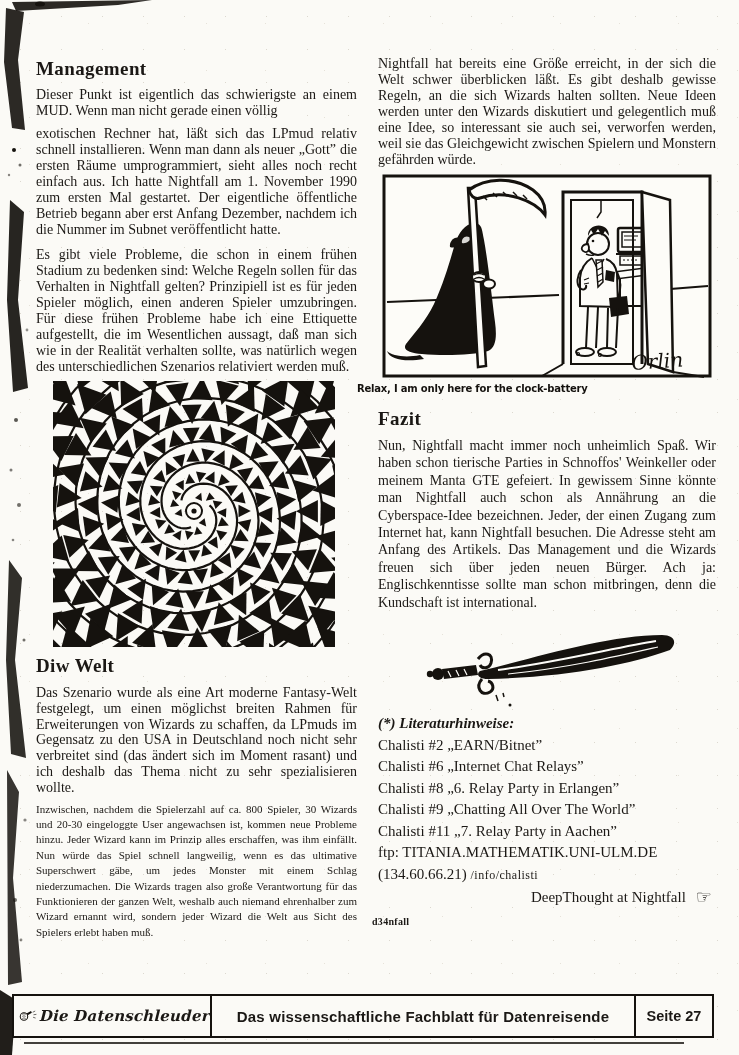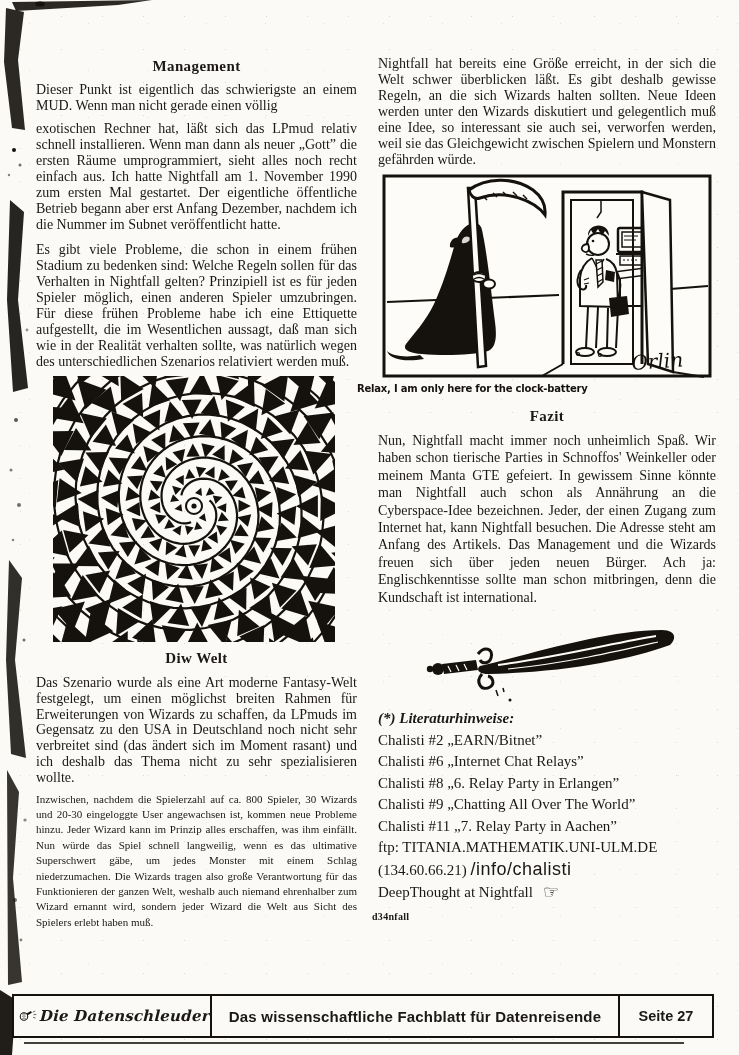--- a/index.html
+++ b/index.html
@@ -8,38 +8,38 @@
     background:#fbfaf6; overflow:hidden; color:#1b1815;
     font-family:"Liberation Serif", serif;
     background-image:
       radial-gradient(#dcd8cf 0.6px, transparent 0.8px),
       radial-gradient(#e6e2d9 0.5px, transparent 0.7px);
     background-size:41px 33px, 59px 47px;
   }
   .artifact{position:absolute; pointer-events:none;}
   .col-left{position:absolute; left:36px; top:58px; width:321px;}
   .col-right{position:absolute; left:378px; top:56px; width:338px;}
-  .hd{font-size:15px; font-weight:bold; letter-spacing:.4px; margin:0 0 7px 0;text-align:center;}
+  .hd{font-size:19px; font-weight:bold; letter-spacing:.4px; margin:0 0 7px 0;}
   .body{font-size:14px; line-height:16px; text-align:justify; margin:0 0 9px 0;}
   .body.tight{line-height:15.8px;}
   .body.tighter{font-size:11px; line-height:15.4px;}
   .p-first{margin-bottom:7px;}
   .spiral-wrap{margin:5px 0 8px 17px; width:282px; height:266px;}
   .cartoon-wrap{margin:6px 0 2px 4px; width:330px; height:206px;}
   .caption{
     font-family:"DejaVu Sans", sans-serif; font-weight:700;
     font-size:10px; letter-spacing:-0.2px; white-space:nowrap;
     margin:3px 0 14px -21px; width:358px; color:#14110e;
   }
   .hd-fazit{margin-top:4px;}
   .sword-wrap{margin:10px 0 2px 40px; width:276px; height:90px;}
   .refs{font-size:15px; line-height:21.5px; margin-top:2px;}
   .refs .rhead{font-weight:bold;font-style:italic;}
-  .mono{font-family:Liberation Sans, sans-serif; font-size:18px; letter-spacing:.5px;text-align:right;}
-  .byline{text-align:left; padding-right:4px; font-size:15px;}
+  .mono{font-family:Liberation Serif, serif; font-size:12px; letter-spacing:.5px;text-align:right;}
+  .byline{text-align:right; padding-right:4px; font-size:15px;}
   .manicule{font-family:"DejaVu Sans", sans-serif; font-size:18px; margin-left:10px; vertical-align:-1px;}
   .corner-tag{font-size:10px; font-weight:bold; letter-spacing:.3px; margin:2px 0 0 -6px;}
   .footer{
     position:absolute; left:12px; top:994px; width:698px; height:40px;
     border:2.5px solid #15120e; background:#fbfaf6; display:flex; align-items:stretch;
   }
   .footer::after{
     content:""; position:absolute; left:10px; right:28px; bottom:-8px; height:2.5px;
     background:#15120e; opacity:.8;
   }
@@ -50,21 +50,21 @@
   .f-brand .brand-text{
     font-family:"DejaVu Serif", serif; font-weight:bold; font-style:italic;
     font-size:15px; letter-spacing:.2px; transform:skewX(-3deg); white-space:nowrap;
   }
   .f-mid{
     flex:1; border-right:2.5px solid #15120e; display:flex; align-items:center;
     justify-content:center; font-family:"Liberation Sans", sans-serif;
     font-weight:bold; font-size:15px; letter-spacing:.2px;
   }
   .f-page{
-    width:92px; display:flex; align-items:center; justify-content:center;
+    width:76px; display:flex; align-items:center; justify-content:center;
     font-family:"Liberation Sans", sans-serif; font-weight:bold; font-size:14.5px;
   }
   svg text{font-family:"DejaVu Serif", serif;}
 </style>
 </head>
 <body>
 
 <div class="page">
 
   <svg class="artifact" style="left:0;top:0" width="170" height="14">

